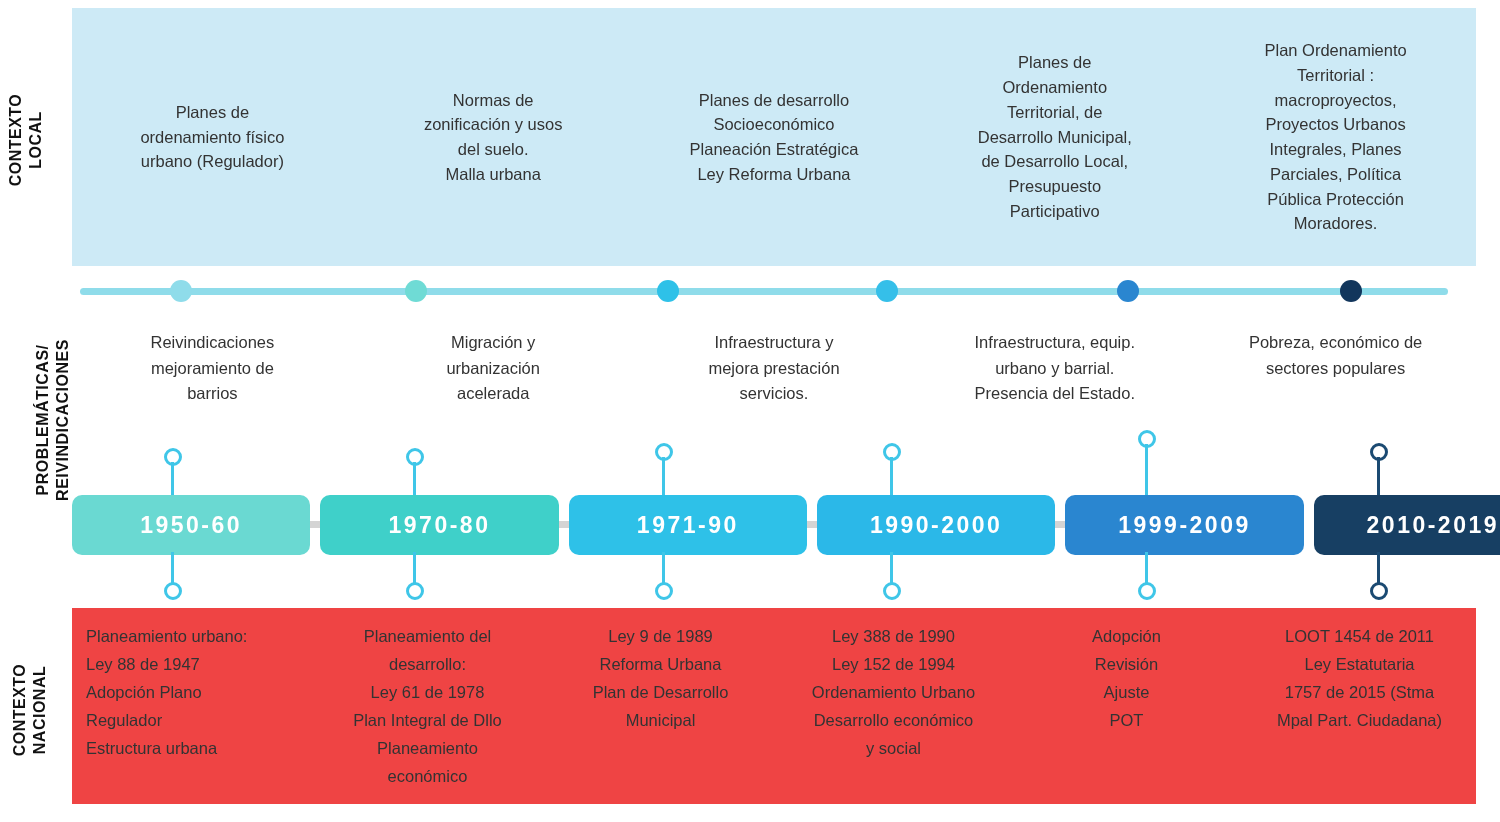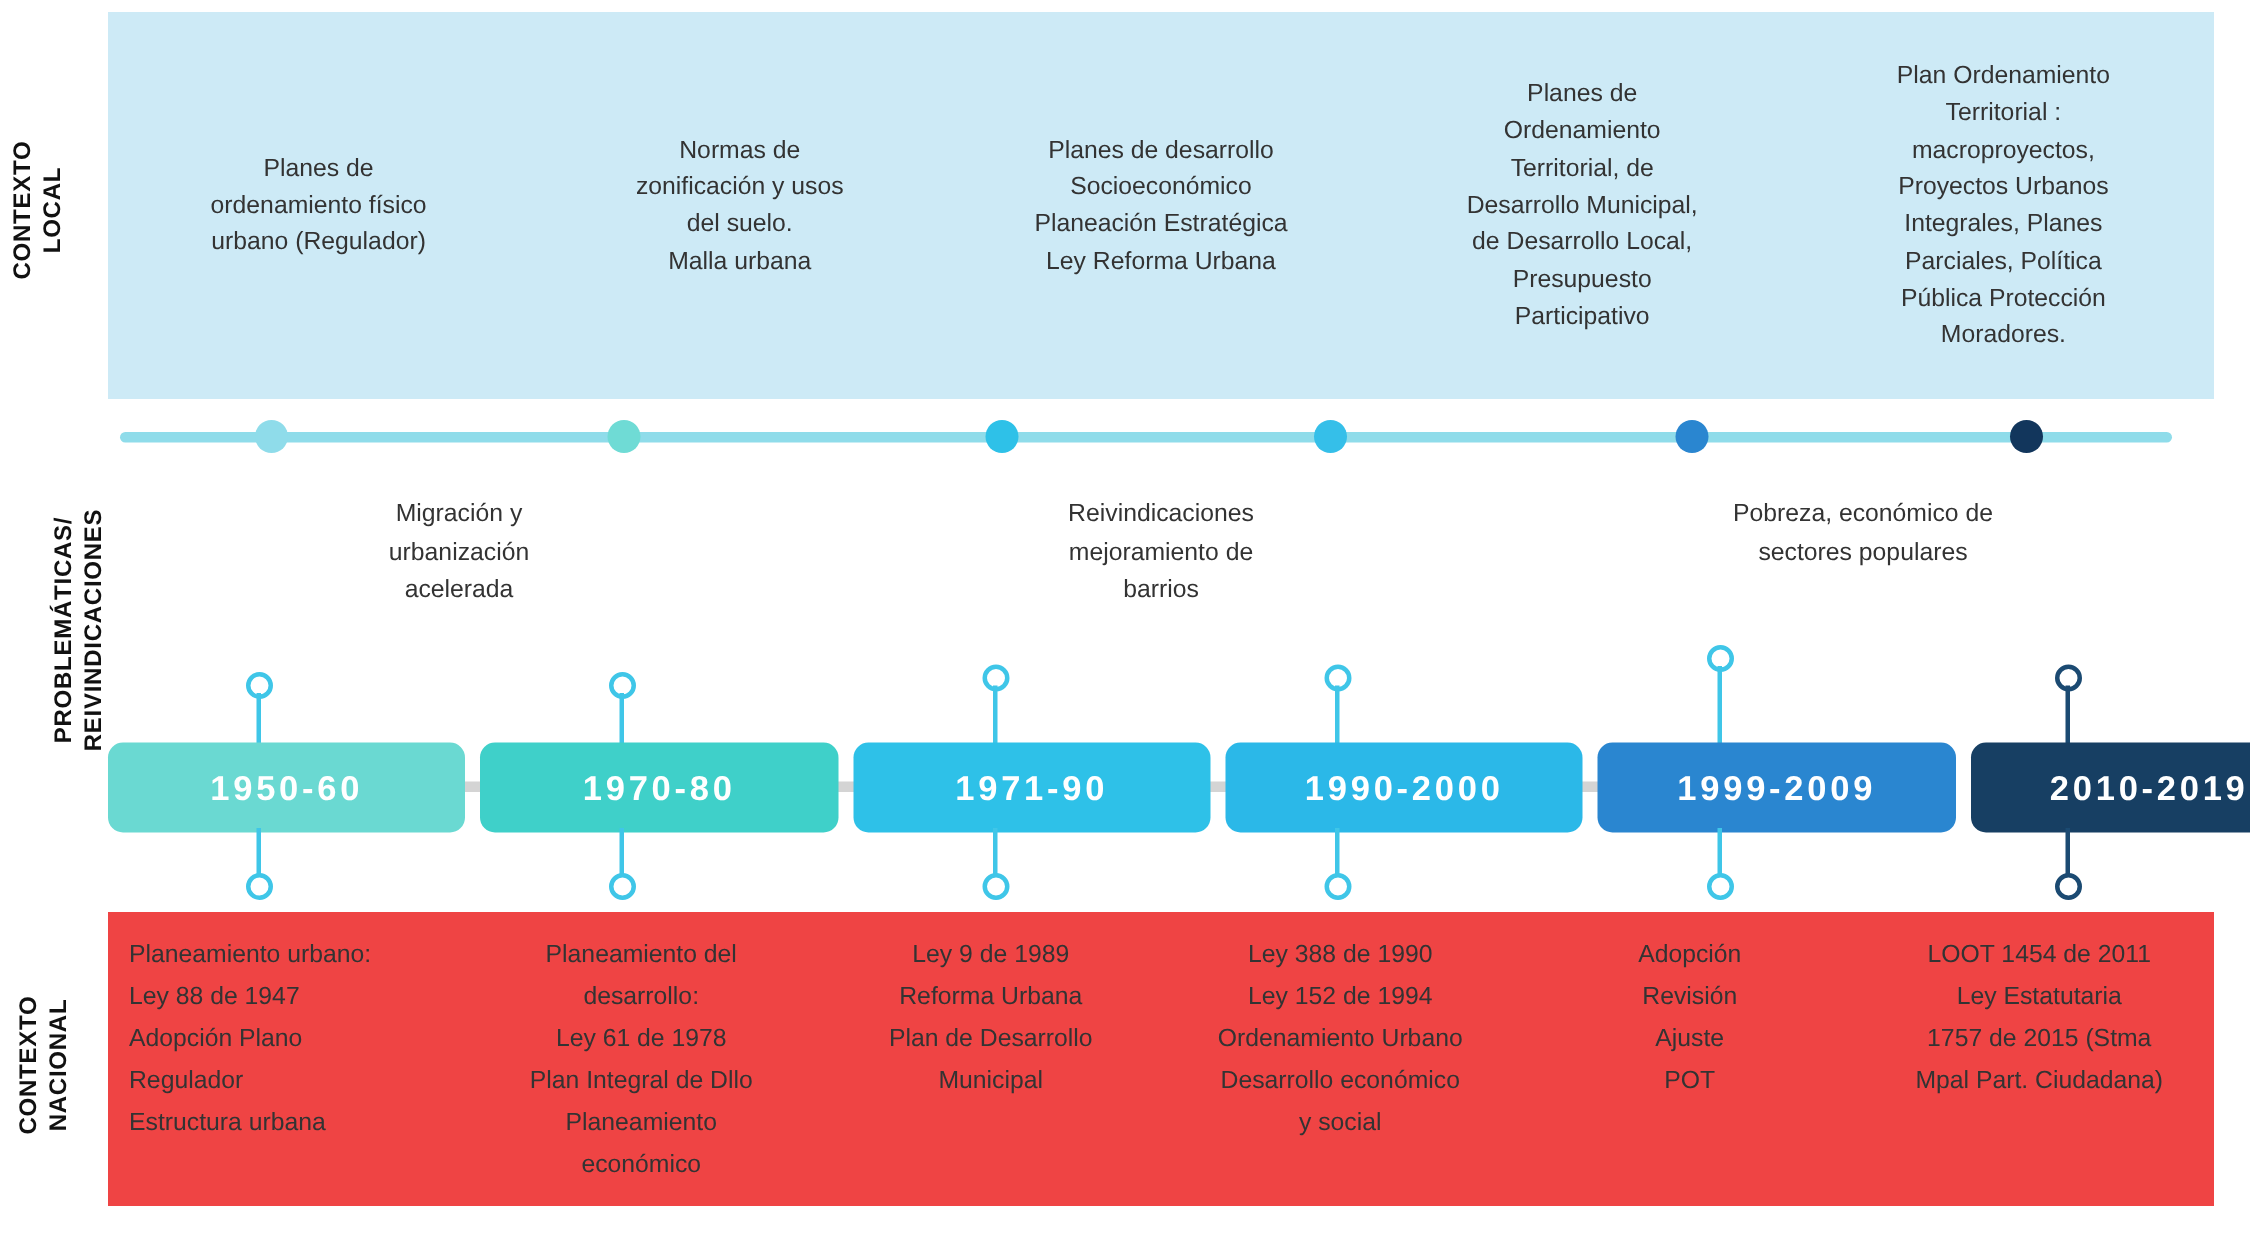--- a/index.html
+++ b/index.html
@@ -183,26 +183,32 @@
 
   <div id="thin-line" style="background: rgb(143, 220, 234);"></div>
   <div class="thin-dot" style="left: 170px; background: rgb(143, 220, 234);"></div>
   <div class="thin-dot" style="left: 405px; background: rgb(111, 219, 213);"></div>
   <div class="thin-dot" style="left: 657px; background: rgb(46, 193, 232);"></div>
   <div class="thin-dot" style="left: 876px; background: rgb(53, 191, 233);"></div>
   <div class="thin-dot" style="left: 1117px; background: rgb(42, 134, 208);"></div>
   <div class="thin-dot" style="left: 1340px; background: rgb(18, 54, 92);"></div>
 
   <div id="problem-row">
+    <div class="cell">Reivindicaciones
+mejoramiento de
+barrios</div>
     <div class="cell">Migración y
 urbanización
 acelerada</div>
-    <div class="cell">Reivindicaciones
-mejoramiento de
-barrios</div>
+    <div class="cell">Infraestructura y
+mejora prestación
+servicios.</div>
+    <div class="cell">Infraestructura, equip.
+urbano y barrial.
+Presencia del Estado.</div>
     <div class="cell">Pobreza, económico de
 sectores populares</div>
   </div>
 
   <div class="stem-ring" style="left:164px; top:448px"></div>
   <div class="stem" style="left:171px; top:462px; height:40px"></div>
   <div class="stem-ring" style="left:406px; top:448px"></div>
   <div class="stem" style="left:413px; top:462px; height:40px"></div>
   <div class="stem-ring" style="left:655px; top:443px"></div>
   <div class="stem" style="left:662px; top:457px; height:45px"></div>

